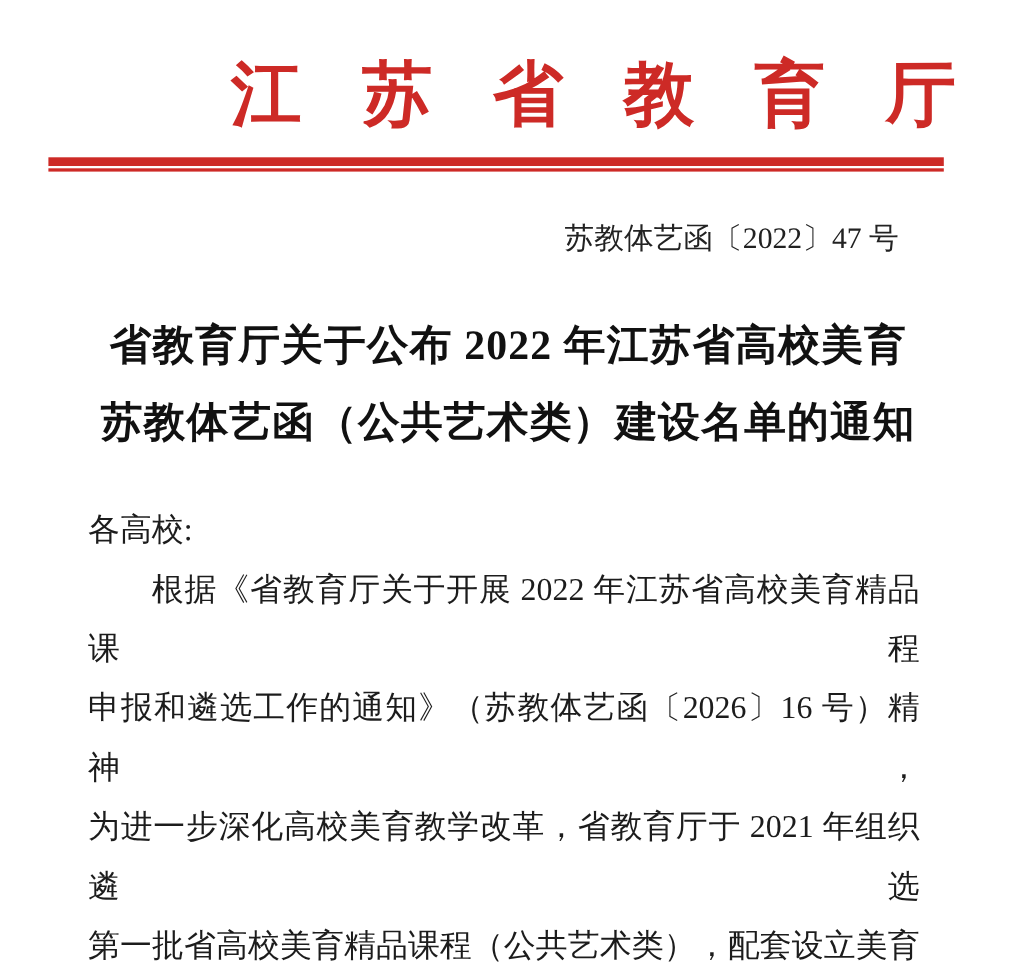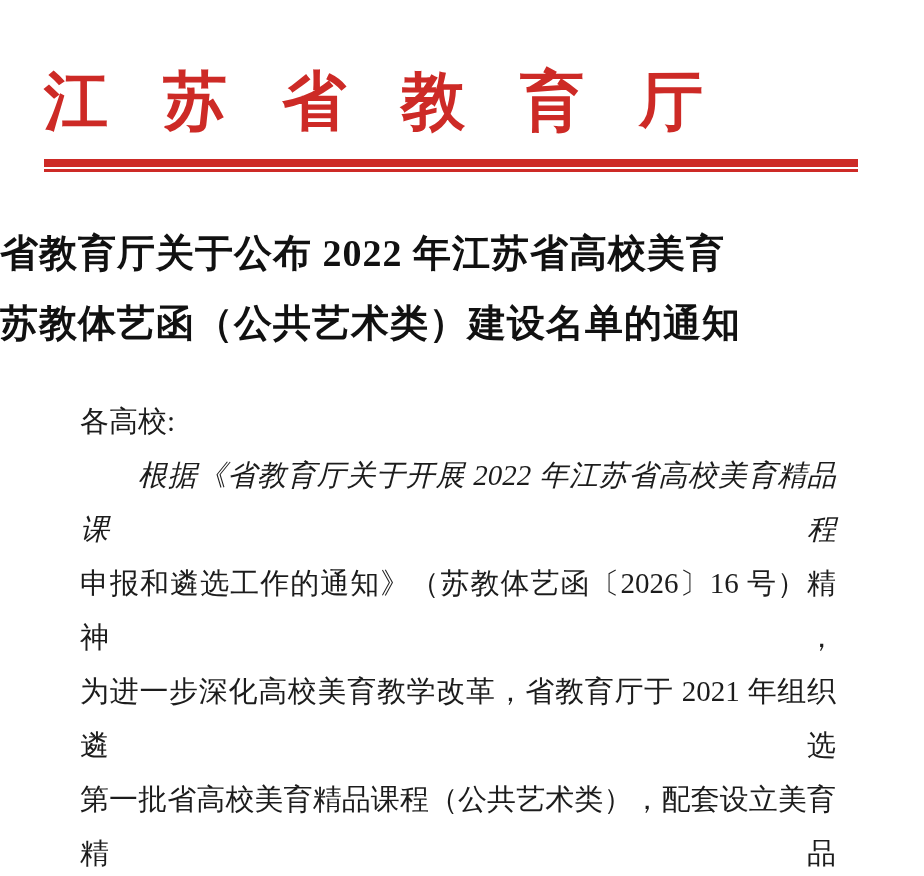--- a/index.html
+++ b/index.html
@@ -10,24 +10,24 @@
     color: #1c1c1c;
   }
   .page {
     position: relative;
     width: 924px;
     height: 876px;
     background: #ffffff;
     overflow: hidden;
   }
   .agency {
-    margin: 16px;
+    margin: 0;
     padding-top: 52px;
     padding-left: 28px;
-    text-align: left;
+    text-align: right;
     color: var(--accent-red, #cd2a26);
     font-size: 64px;
     font-weight: bold;
     letter-spacing: 55px;
     line-height: 1.05;
     white-space: nowrap;
   }
   .divider {
     margin: 24px 66px 0 44px;
   }
@@ -46,53 +46,55 @@
   .docnum {
     margin-top: 44px;
     padding-right: 107px;
     text-align: right;
     font-size: 27px;
     line-height: 1.2;
     color: #222222;
   }
   .title {
     margin-top: 46px;
+    text-align: center;
     font-weight: bold;
     font-size: 38px;
     line-height: 70px;
     letter-spacing: 1px;
     color: #111111;
   }
   .bodytext {
     margin: 36px 88px 0 80px;
     font-size: 29px;
     line-height: 54px;
     color: #1c1c1c;
   }
   .line { white-space: nowrap; }
   .jl {
     white-space: normal;
     text-align: justify;
     text-align-last: justify;
   }
-  .indent { text-indent: 58px; font-style: italic; }
+  .indent { text-indent: 58px; }
 </style>
 </head>
 <body>
 
 <div class="page">
 
   <div class="agency">江苏省教育厅</div>
 
   <div class="divider">
     <div class="bar-thick"></div>
     <div class="bar-gap"></div>
     <div class="bar-thin"></div>
   </div>
 
+  <div class="docnum">苏教体艺函〔2022〕47 号</div>
 
   <div class="title">
     <div class="title-line">省教育厅关于公布 2022 年江苏省高校美育</div>
     <div class="title-line">苏教体艺函（公共艺术类）建设名单的通知</div>
   </div>
 
   <div class="bodytext">
     <div class="line">各高校:</div>
     <div class="line jl indent">根据《省教育厅关于开展 2022 年江苏省高校美育精品课程</div>
     <div class="line jl">申报和遴选工作的通知》（苏教体艺函〔2026〕16 号）精神，</div>

